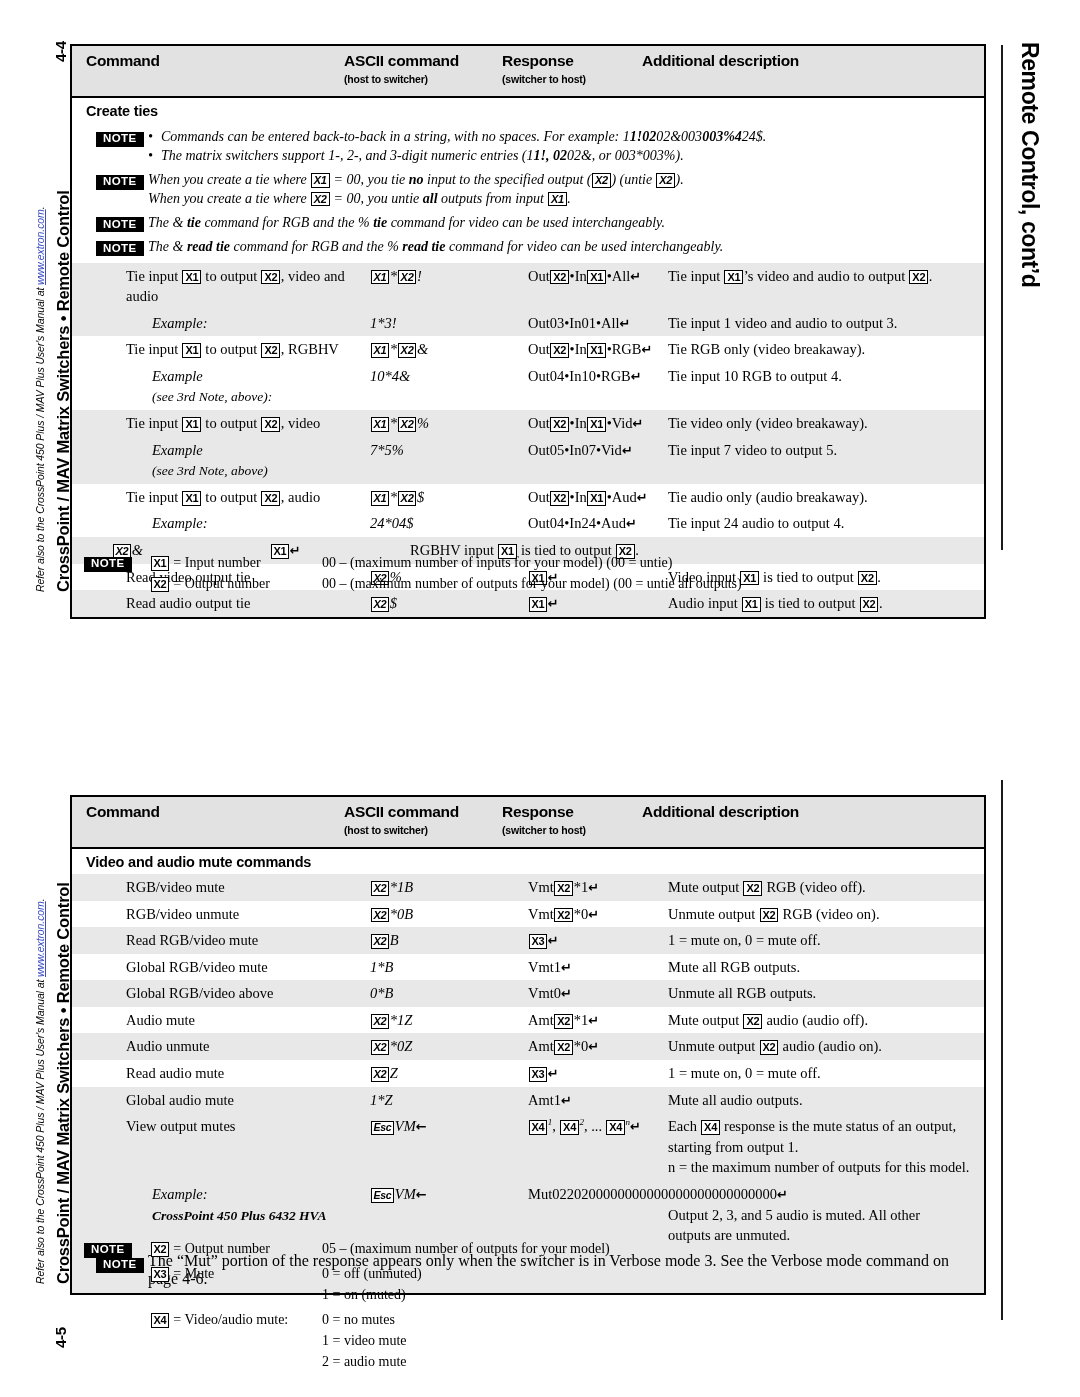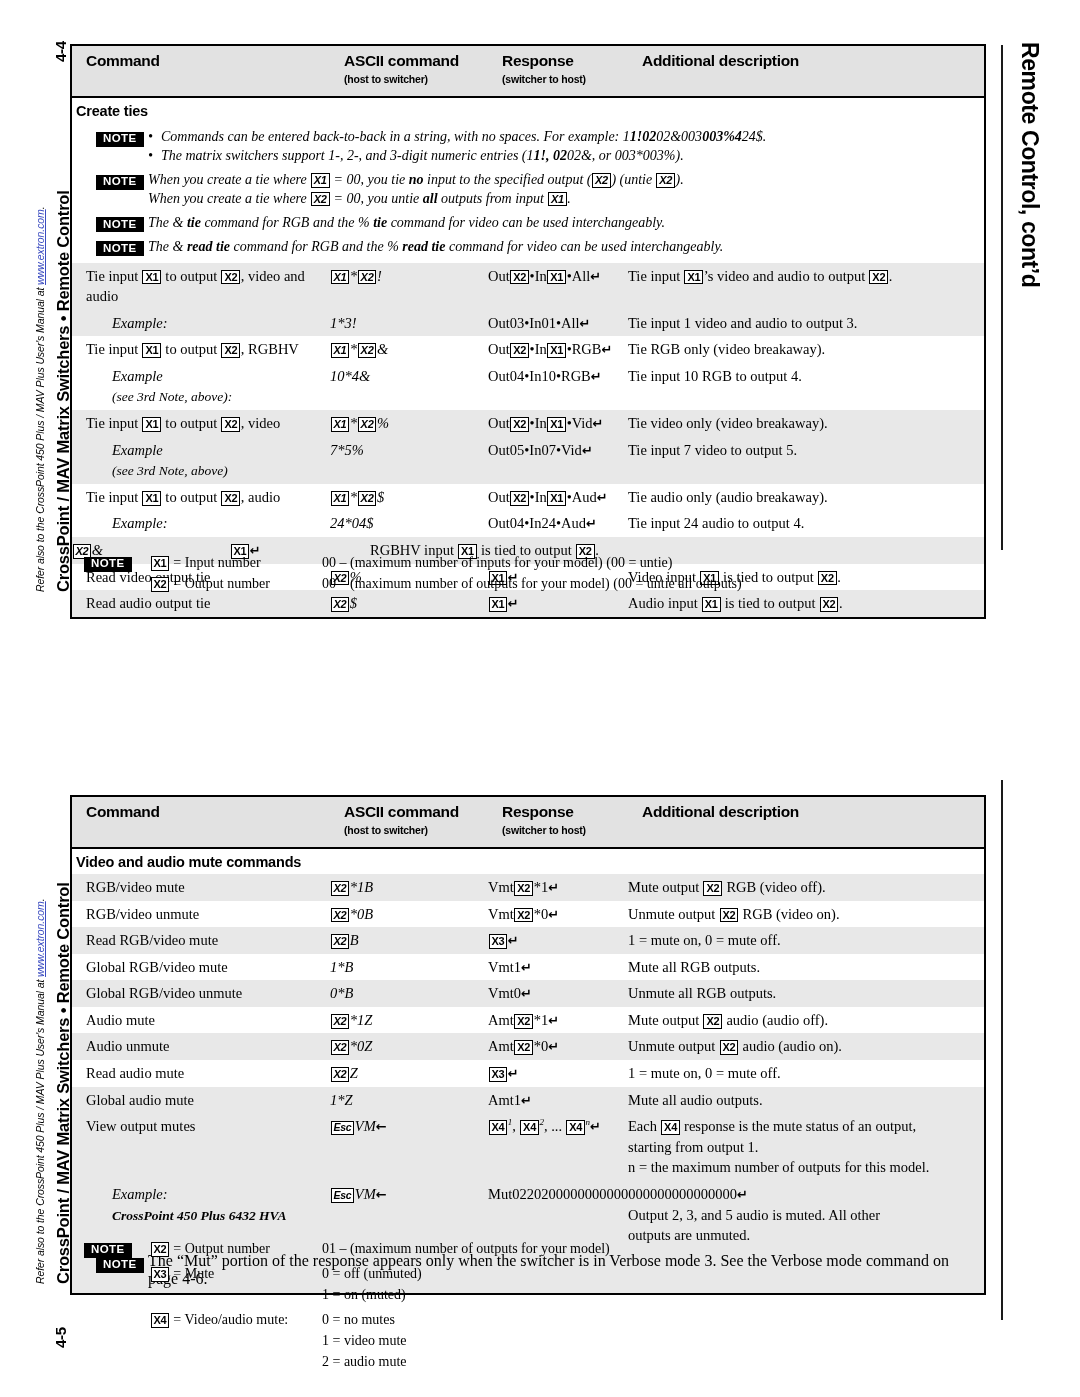--- a/index.html
+++ b/index.html
@@ -19,40 +19,40 @@
   .margin-sub .url{color:#3b4cc0;text-decoration:underline;}
   .margin-head{font-family:"Liberation Sans",sans-serif;font-weight:bold;font-size:23px;letter-spacing:-0.4px;}
   .rule-v{position:absolute;width:2px;background:#1a1a1a;}
 
   
   .tbl{position:absolute;border:2.5px solid #000;background:#fff;box-sizing:border-box;}
   .thead{background:#e2e2e2;border-bottom:2.5px solid #000;padding:6px 0 5px 0;position:relative;height:52px;box-sizing:border-box;}
   .thead .h{position:absolute;font-family:"Liberation Sans",sans-serif;font-weight:bold;font-size:15.5px;letter-spacing:-0.3px;}
   .thead .hs{position:absolute;font-family:"Liberation Sans",sans-serif;font-weight:bold;font-size:10.5px;letter-spacing:-0.2px;}
 
-  .secrow{background:#fff;padding:5px 0 4px 4px;font-family:"Liberation Sans",sans-serif;font-weight:bold;font-size:14.5px;letter-spacing:-0.2px;}
+  .secrow{background:#fff;padding:5px 0 4px 14px;font-family:"Liberation Sans",sans-serif;font-weight:bold;font-size:14.5px;letter-spacing:-0.2px;}
 
   .noteblk{padding:2px 0 4px 0;position:relative;}
   .noteline{position:relative;padding:2px 10px 2px 0;display:flex;align-items:flex-start;}
   .noteline .nbadge-wrap{width:76px;flex:0 0 76px;padding-left:24px;box-sizing:border-box;padding-top:2px;}
   .noteline .ntext{flex:1;font-style:italic;font-size:14px;line-height:1.35;padding-top:1px;}
   .noteline .ntext .b{font-weight:bold;font-style:italic;}
   .bullet{display:inline-block;width:13px;}
 
   .badge-note{display:inline-block;background:#000;color:#fff;font-family:"Liberation Sans",sans-serif;
               font-weight:bold;font-size:11.5px;letter-spacing:0.4px;padding:1.5px 7px 2px 7px;line-height:1;vertical-align:middle;}
 
   .xb{display:inline-block;border:1.6px solid #000;background:#fff;color:#000;
       font-family:"Liberation Sans",sans-serif;font-weight:bold;font-size:11px;
       padding:0px 2px 0.5px 2px;line-height:1.12;vertical-align:baseline;letter-spacing:-0.3px;margin:0 0.5px;}
   .xb.esc{font-size:10.5px;padding:0.5px 2px;}
   .sup{font-size:9px;vertical-align:super;font-style:italic;}
 
   
-  .row{display:flex;align-items:flex-start;position:relative;box-sizing:border-box;}
+  .row{display:flex;align-items:flex-start;position:relative;box-sizing:border-box;padding-left:40px;}
   .row.shade{background:#e8e8e8;}
   .row.plain{background:#ffffff;}
   .c1{width:258px;flex:0 0 258px;padding:3px 4px 3px 14px;box-sizing:border-box;}
   .c2{width:158px;flex:0 0 158px;padding:3px 4px 3px 0;box-sizing:border-box;font-style:italic;}
   .c3{width:140px;flex:0 0 140px;padding:3px 4px 3px 0;box-sizing:border-box;}
   .c4{flex:1;padding:3px 10px 3px 0;box-sizing:border-box;}
   .cell{font-size:14.5px;line-height:1.42;}
   .cell .ital{font-style:italic;}
   .cell .small-ital{font-style:italic;font-size:13.5px;}
   .indent{padding-left:26px;}
@@ -362,21 +362,21 @@
           </div>
           <div class="c3">
             <div class="cell">Vmt1<span class="arr">↵</span></div>
           </div>
           <div class="c4">
             <div class="cell">Mute all RGB outputs.</div>
           </div>
         </div>
         <div class="row shade">
           <div class="c1">
-            <div class="cell">Global RGB/video unmute</div>
+            <div class="cell">Global RGB/video above</div>
           </div>
           <div class="c2">
             <div class="cell">0*B</div>
           </div>
           <div class="c3">
             <div class="cell">Vmt0<span class="arr">↵</span></div>
           </div>
           <div class="c4">
             <div class="cell">Unmute all RGB outputs.</div>
           </div>
@@ -472,21 +472,21 @@
           <div class="ntext" style="flex:1">The “Mut” portion of the response appears only when the switcher is in Verbose mode 3.  See the Verbose mode command on page 4-6.</div>
         </div>
       </div>
   </div>
 
   <div class="botnote" style="left:70px;top:1238px;width:916px;">
     <div class="nb"><span class="badge-note">NOTE</span></div>
     <div class="defs" id="t2-defs">
         <div class="defline">
           <div class="k"><span class="xb">X2</span> = Output number</div>
-          <div class="v">01 – (maximum number of outputs for your model)</div>
+          <div class="v">05 – (maximum number of outputs for your model)</div>
         </div>
         <div class="defline" style="margin-top: 4px;">
           <div class="k"><span class="xb">X3</span> = Mute</div>
           <div class="v">0 = off (unmuted)</div>
         </div>
         <div class="defline">
           <div class="k"></div>
           <div class="v">1 = on (muted)</div>
         </div>
         <div class="defline" style="margin-top: 4px;">

